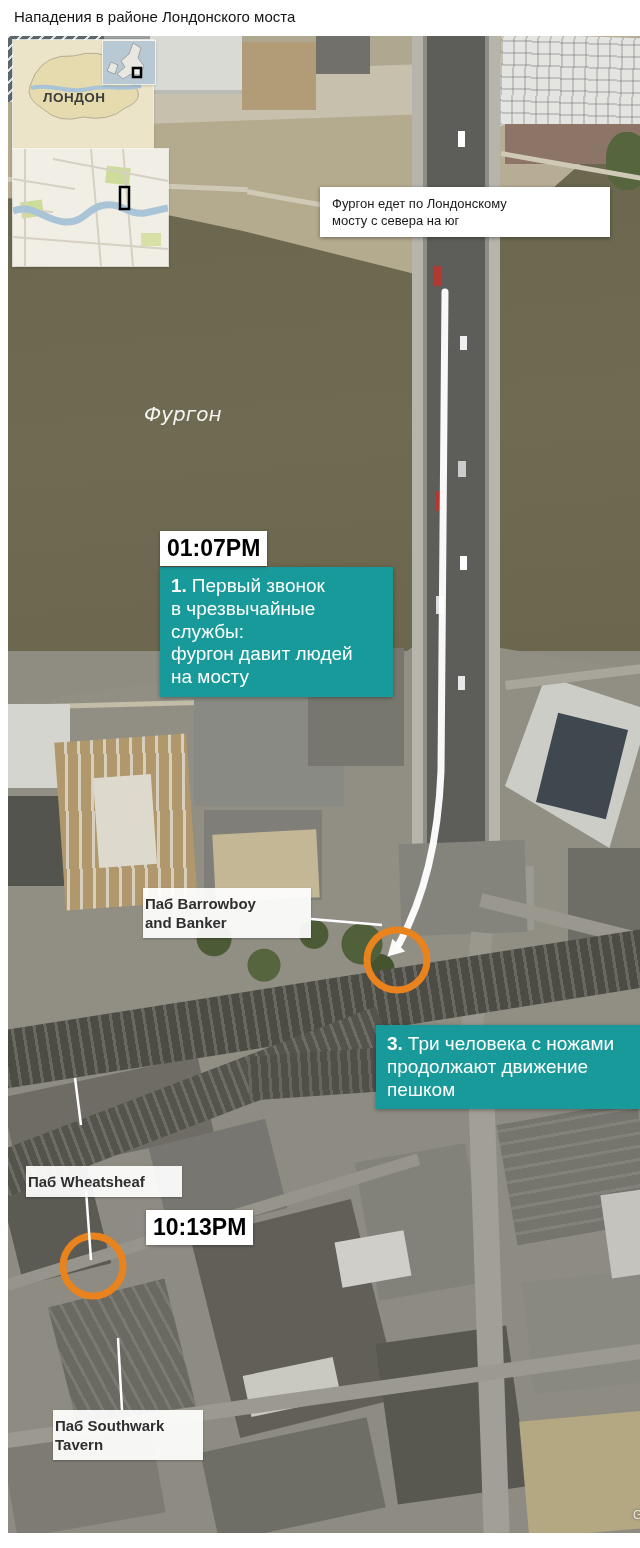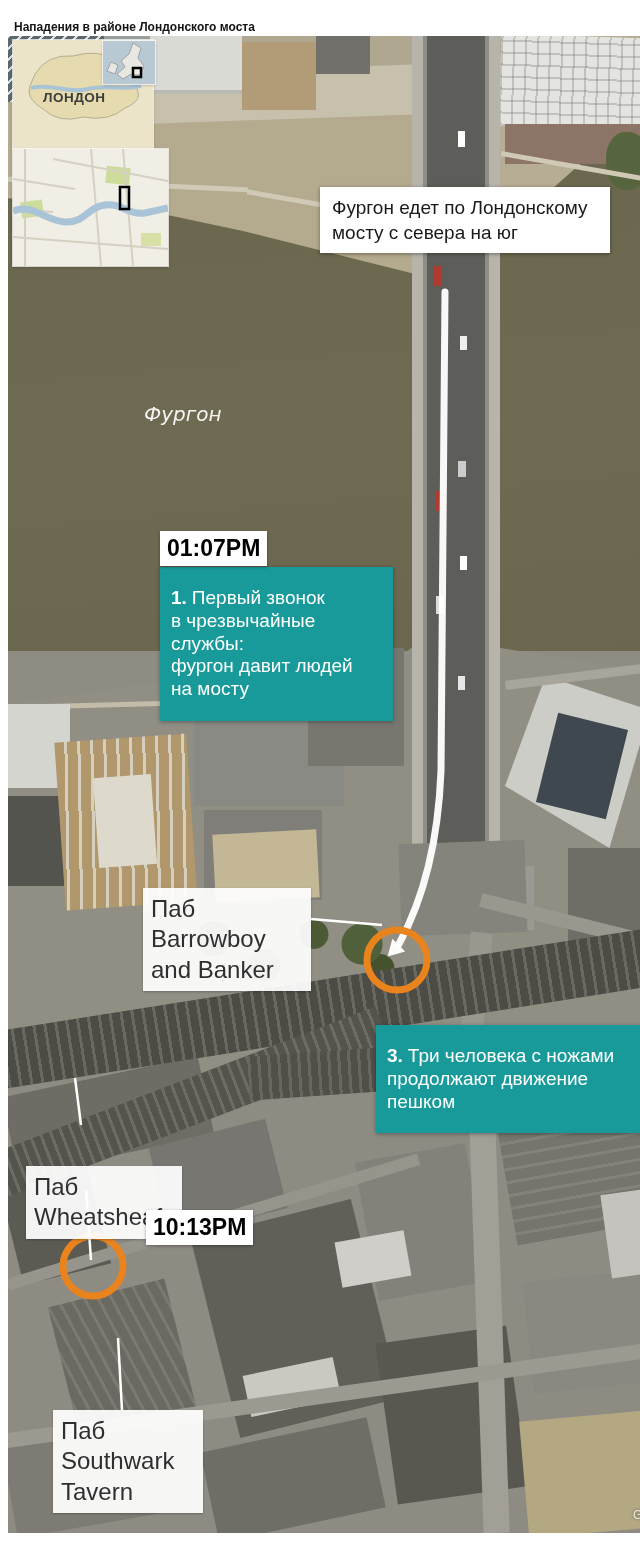--- a/index.html
+++ b/index.html
@@ -2,37 +2,37 @@
 <html><head>
 <meta charset="utf-8">
 <style>
   html,body{margin:0;padding:0;background:#ffffff;}
   .canvas{position:relative;width:640px;height:1548px;overflow:hidden;
           font-family:"Liberation Sans",sans-serif;background:#fff;}
   .abs{position:absolute;}
   .d{position:absolute;}
   
   .hdr{position:absolute;left:0;top:0;width:640px;height:36px;background:#fff;}
-  .hdr h1{margin:0;padding:20px 0 0 14px;font-size:12px;font-weight:bold;color:#141414;}
+  .hdr h1{margin:0;padding:8px 0 0 14px;font-size:15px;font-weight:normal;color:#141414;}
   
   .map{position:absolute;left:8px;top:36px;width:640px;height:1497px;background:#8f8c82;overflow:hidden;}
   .overlay{position:absolute;left:0;top:0;z-index:8;pointer-events:none;}
   
   .whitebox{position:absolute;z-index:10;background:#ffffff;color:#1a1a1a;
             box-shadow:0 1px 4px rgba(0,0,0,.4);box-sizing:border-box;}
-  .routebox{padding:8px 12px;font-size:19px;line-height:1.32;width:290px;}
+  .routebox{padding:8px 12px;font-size:13px;line-height:1.32;width:290px;}
   .ts{display:inline-block;position:absolute;z-index:11;background:#fff;color:#000;
       font-weight:bold;font-size:23px;padding:4px 7px;box-shadow:0 1px 3px rgba(0,0,0,.35);}
   .teal{position:absolute;z-index:10;color:#fff;font-size:19px;line-height:1.2;
-        padding:20px 11px;box-sizing:border-box;box-shadow:0 1px 4px rgba(0,0,0,.35);}
+        padding:8px 11px;box-sizing:border-box;box-shadow:0 1px 4px rgba(0,0,0,.35);}
   .teal b{margin-right:5px;}
   .teal.bordered{border:3px solid #e8831d;}
   .plabel{position:absolute;z-index:10;background:rgba(255,255,255,.93);color:#2f2f2f;
-          font-size:24px;line-height:1.27;padding:6px 8px;box-sizing:border-box;
-          box-shadow:0 1px 2px rgba(0,0,0,.25);}
+          font-size:15px;line-height:1.27;padding:6px 2px;box-sizing:border-box;
+          box-shadow:0 1px 2px rgba(0,0,0,.25);font-weight:bold;}
   .riverlabel{position:absolute;z-index:9;font-style:italic;font-size:20px;color:rgba(255,255,255,.92);
               font-family:"DejaVu Sans",sans-serif;}
   .attrib{position:absolute;z-index:12;font-size:12px;color:rgba(255,255,255,.82);
           text-shadow:0 0 3px rgba(70,70,70,.9);letter-spacing:.3px;margin-left:40px;}
   
   .inset{position:absolute;z-index:11;box-shadow:0 0 0 1px rgba(255,255,255,.75),0 1px 3px rgba(0,0,0,.3);overflow:hidden;}
   .inset-london{left:5px;top:4px;width:140px;height:109px;background:#ece4c8;}
   .inset-uk{left:95px;top:5px;width:52px;height:43px;background:#b9c9d3;z-index:12;}
   .inset-street{left:5px;top:113px;width:155px;height:117px;background:#f1eee6;}
   .london-label{position:absolute;left:30px;top:50px;font-size:13.5px;font-weight:600;

